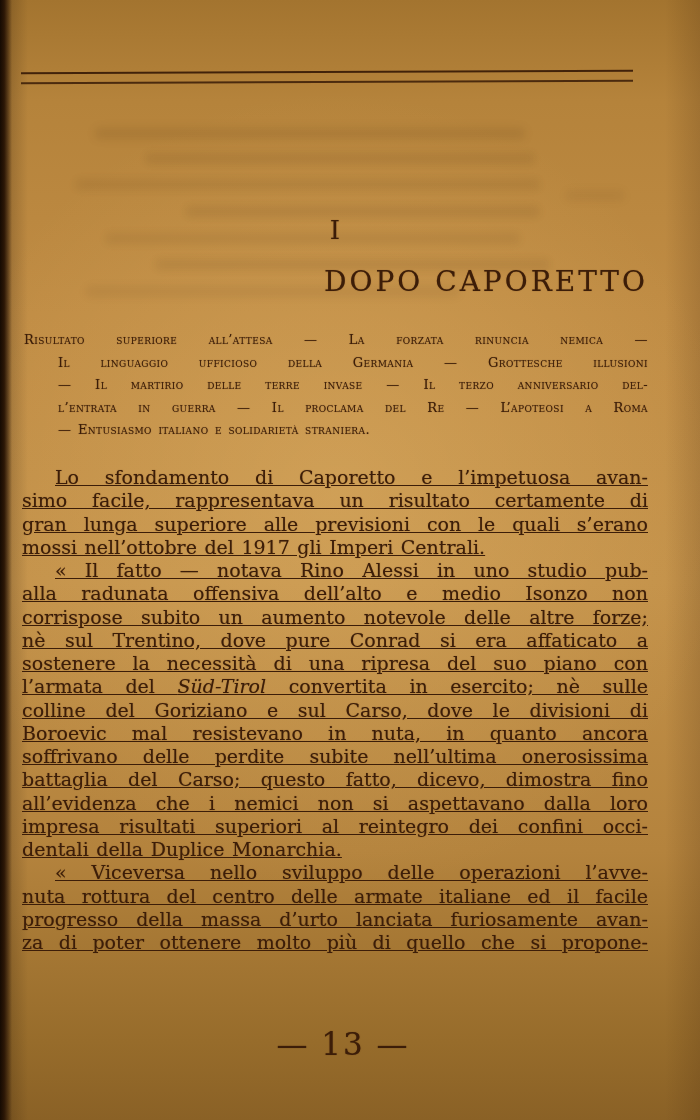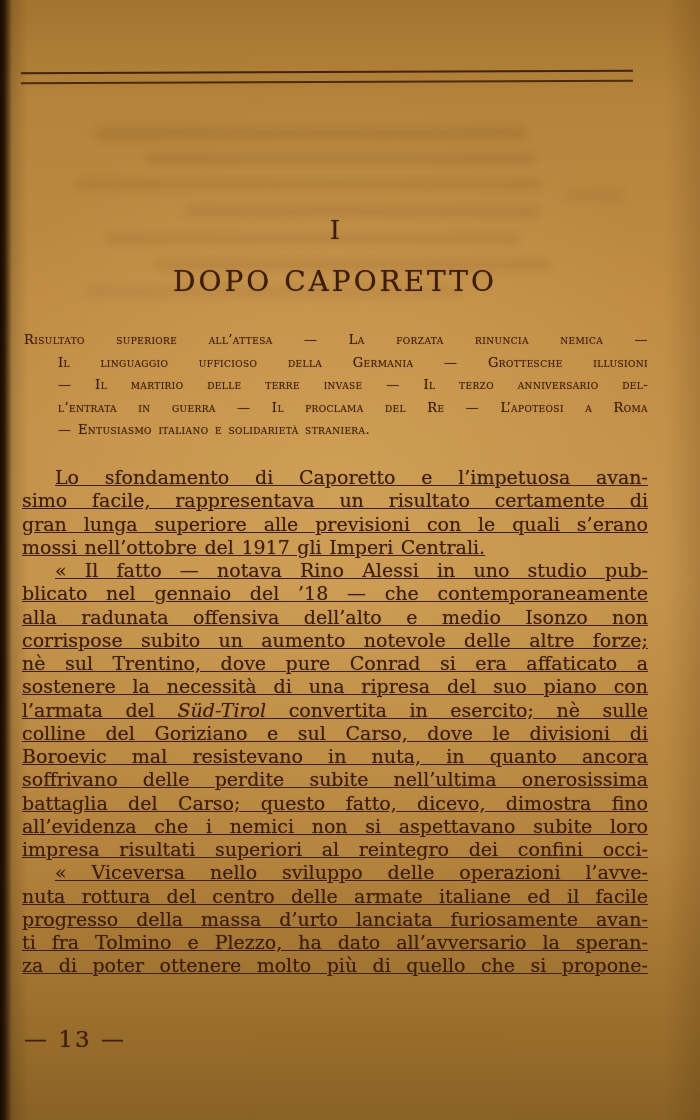--- a/index.html
+++ b/index.html
@@ -38,43 +38,43 @@
     border-bottom:2px solid rgba(56,27,7,0.85);
     transform:rotate(-0.25deg);
   }
   .chapter{
     position:absolute;left:22px;top:216px;width:626px;
     text-align:center;font-size:26px;line-height:28px;
     text-shadow:0 0 1px rgba(60,29,8,0.55);
   }
   .title{
     position:absolute;left:22px;top:266px;width:626px;
-    text-align:center;font-size:28px;line-height:31px;letter-spacing:3px;
+    text-align:right;font-size:28px;line-height:31px;letter-spacing:3px;
     text-shadow:0 0 1px rgba(60,29,8,0.55);
   }
   .summary{
     position:absolute;left:24px;top:329px;width:624px;
     font-variant:small-caps;font-size:13px;line-height:22.6px;
     letter-spacing:0.4px;word-spacing:2px;
     text-shadow:0 0 1px rgba(60,29,8,0.5);
   }
   .summary .line{padding-left:34px;}
   .summary .line.first{padding-left:0;}
   .bodytext{
     position:absolute;left:22px;top:466px;width:626px;
     font-size:19px;line-height:23.25px;word-spacing:1.5px;
     text-shadow:0 0 1px rgba(60,29,8,0.5);
     text-decoration:underline;
   }
   .line{text-align:justify;text-align-last:justify;}
   .line.end{text-align-last:left;}
   .bodytext .line.first{text-indent:33px;}
   .pagenum{
-    position:absolute;left:24px;top:1026px;width:626px;
-    font-size:23px;letter-spacing:2px;
+    position:absolute;left:30px;top:1026px;width:626px;
+    text-align:center;font-size:31px;letter-spacing:2px;
     text-shadow:0 0 1px rgba(60,29,8,0.55);
   }
   i{font-style:italic;}
 </style>
 </head>
 <body>
 
 <div class="scan">
   <div class="ghosts">
     <div></div>
@@ -103,36 +103,35 @@
 
   <div class="bodytext">
     <div class="para">
         <div class="line first">Lo sfondamento di Caporetto e l’impetuosa avan-</div>
         <div class="line">simo facile, rappresentava un risultato certamente di</div>
         <div class="line">gran lunga superiore alle previsioni con le quali s’erano</div>
         <div class="line end">mossi nell’ottobre del 1917 gli Imperi Centrali.</div>
       </div>
     <div class="para">
         <div class="line first">« Il fatto — notava Rino Alessi in uno studio pub-</div>
-        <div class="line">blicato nel gennaio del ’18 — che contemporaneamente</div>
         <div class="line">alla radunata offensiva dell’alto e medio Isonzo non</div>
         <div class="line">corrispose subito un aumento notevole delle altre forze;</div>
         <div class="line">nè sul Trentino, dove pure Conrad si era affaticato a</div>
         <div class="line">sostenere la necessità di una ripresa del suo piano con</div>
         <div class="line">l’armata del <i>Süd-Tirol</i> convertita in esercito; nè sulle</div>
         <div class="line">colline del Goriziano e sul Carso, dove le divisioni di</div>
         <div class="line">Boroevic mal resistevano in nuta, in quanto ancora</div>
         <div class="line">soffrivano delle perdite subite nell’ultima onerosissima</div>
         <div class="line">battaglia del Carso; questo fatto, dicevo, dimostra fino</div>
-        <div class="line">all’evidenza che i nemici non si aspettavano subite loro</div>
+        <div class="line">all’evidenza che i nemici non si aspettavano dalla loro</div>
         <div class="line">impresa risultati superiori al reintegro dei confini occi-</div>
+        <div class="line end">dentali della Duplice Monarchia.</div>
       </div>
     <div class="para">
         <div class="line first">« Viceversa nello sviluppo delle operazioni l’avve-</div>
         <div class="line">nuta rottura del centro delle armate italiane ed il facile</div>
         <div class="line">progresso della massa d’urto lanciata furiosamente avan-</div>
-        <div class="line">ti fra Tolmino e Plezzo, ha dato all’avversario la speran-</div>
         <div class="line">za di poter ottenere molto più di quello che si propone-</div>
       </div>
   </div>
 
   <div class="pagenum">— 13 —</div>
 </div>
 
 </body></html>

